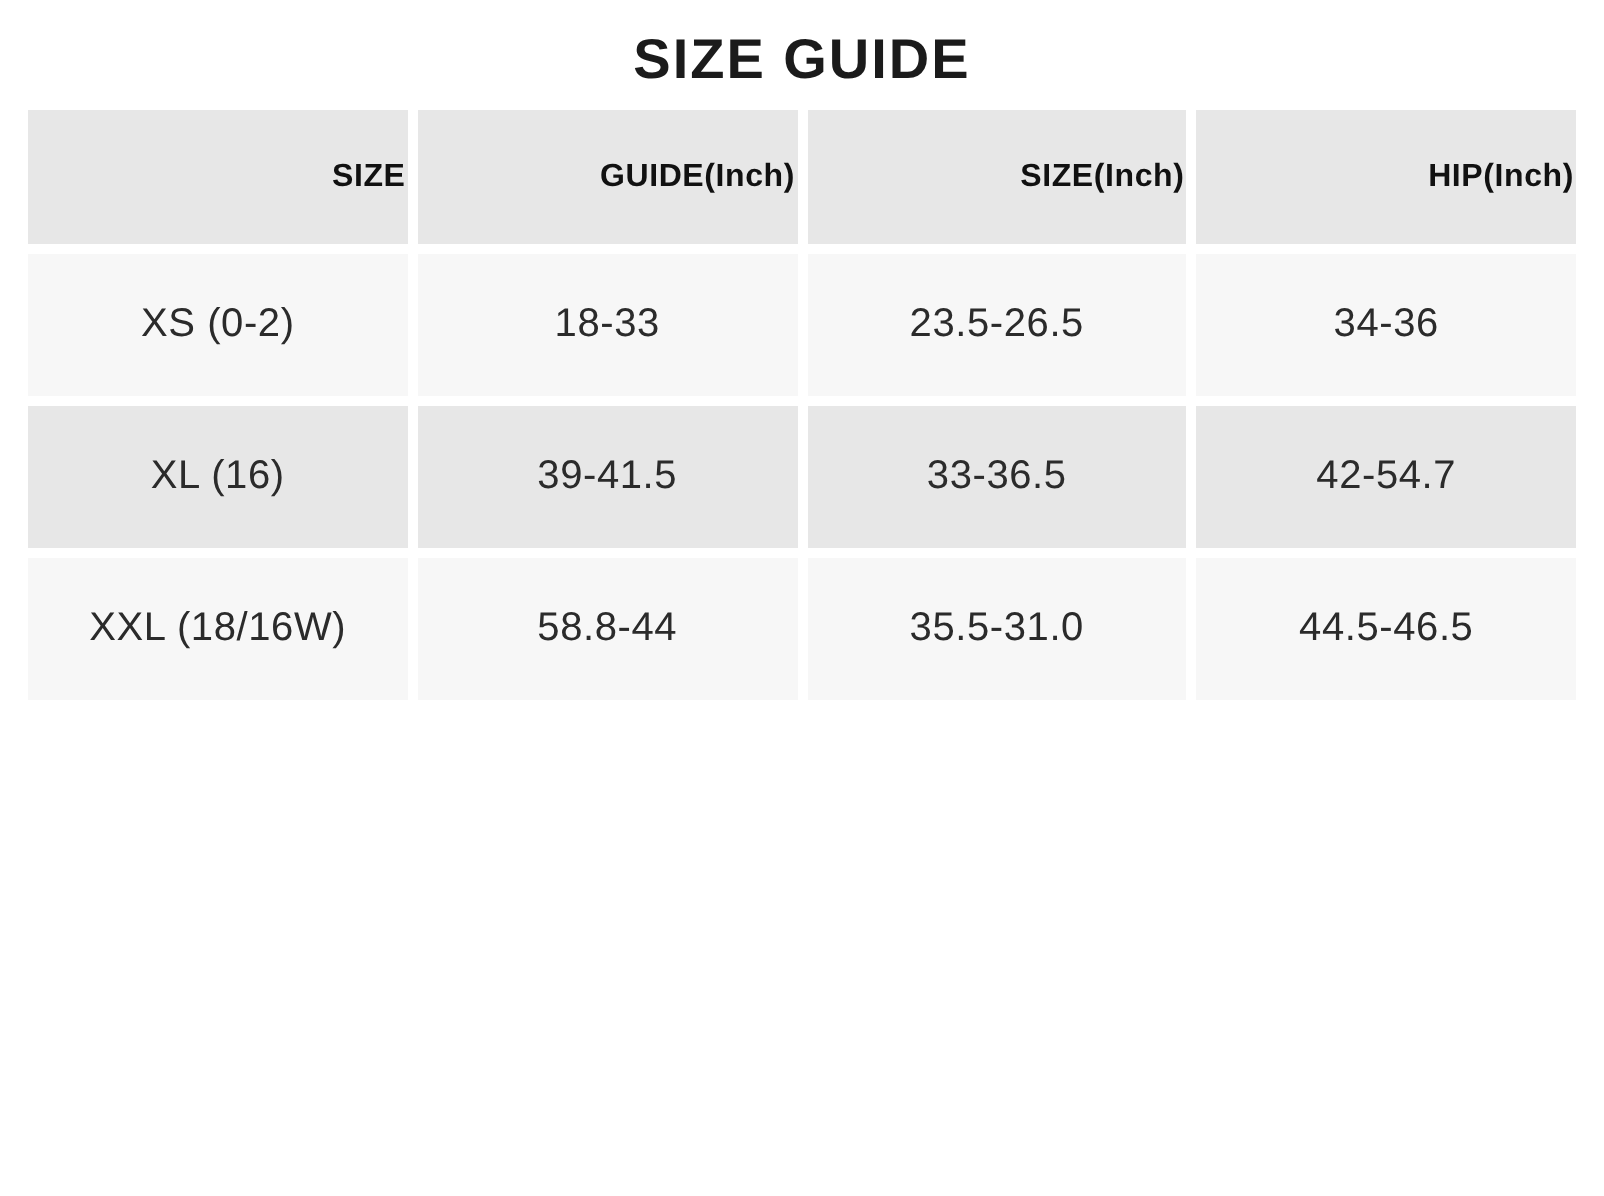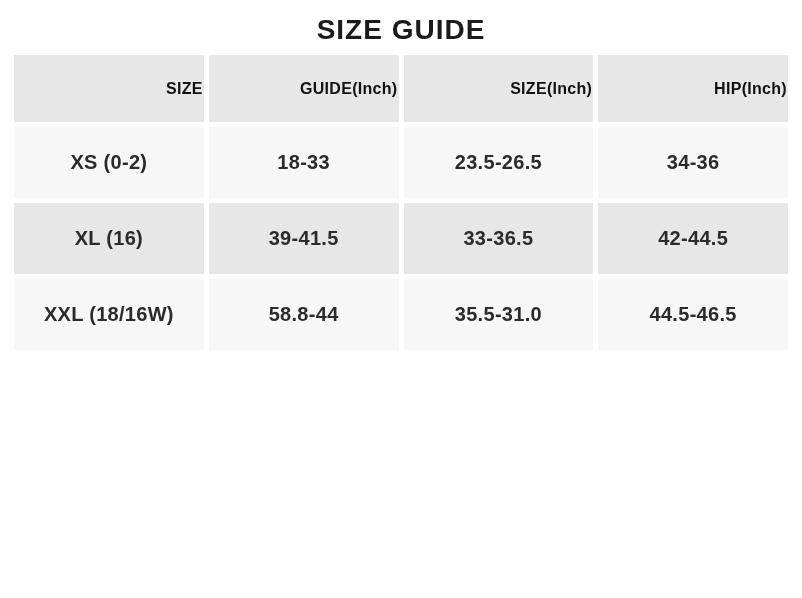--- a/index.html
+++ b/index.html
@@ -39,21 +39,21 @@
     font-size: 16px;
     font-weight: 700;
     color: var(--header-text, #111111);
     letter-spacing: 0.3px;
   }
   table.size-table td {
     height: 69px;
     text-align: center;
     vertical-align: middle;
     font-size: 20px;
-    font-weight: 700;
+    font-weight: 400;
     color: var(--body-text, #2b2b2b);
     letter-spacing: 0.3px;
   }
   tbody tr:nth-child(odd) td {
     background: var(--row-odd-bg, #f7f7f7);
   }
   tbody tr:nth-child(even) td {
     background: var(--row-even-bg, #e7e7e7);
   }
 </style>
@@ -77,21 +77,21 @@
       <tr>
         <td>XS (0-2)</td>
         <td>18-33</td>
         <td>23.5-26.5</td>
         <td>34-36</td>
       </tr>
       <tr>
         <td>XL (16)</td>
         <td>39-41.5</td>
         <td>33-36.5</td>
-        <td>42-44.5</td>
+        <td>42-54.7</td>
       </tr>
       <tr>
         <td>XXL (18/16W)</td>
         <td>58.8-44</td>
         <td>35.5-31.0</td>
         <td>44.5-46.5</td>
       </tr>
     </tbody>
   </table>
 

